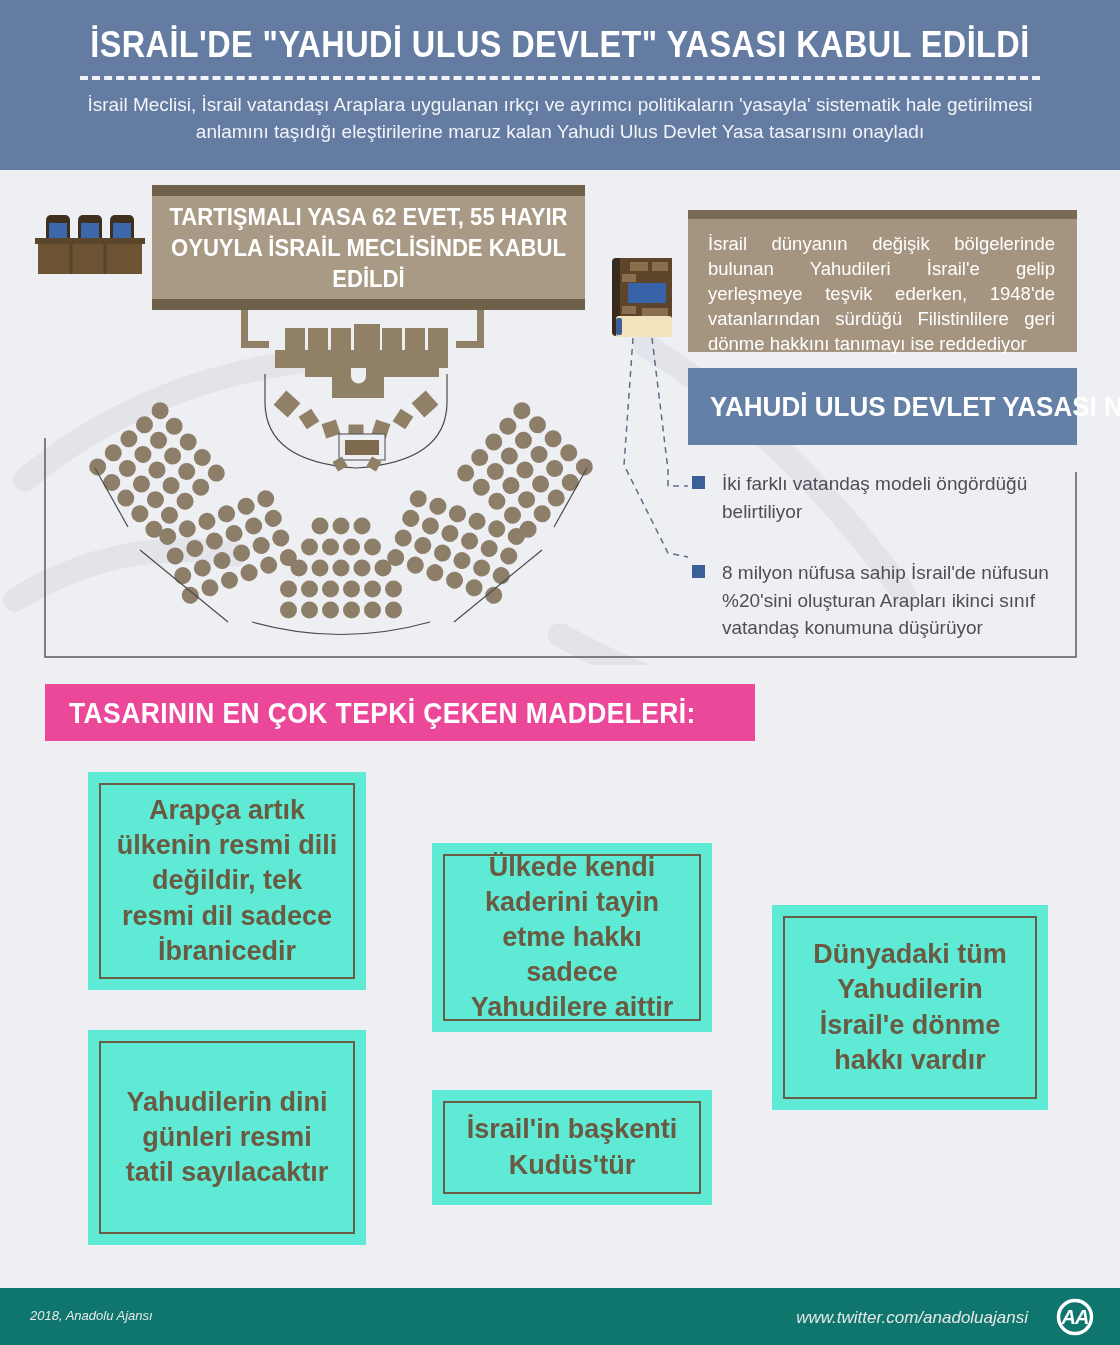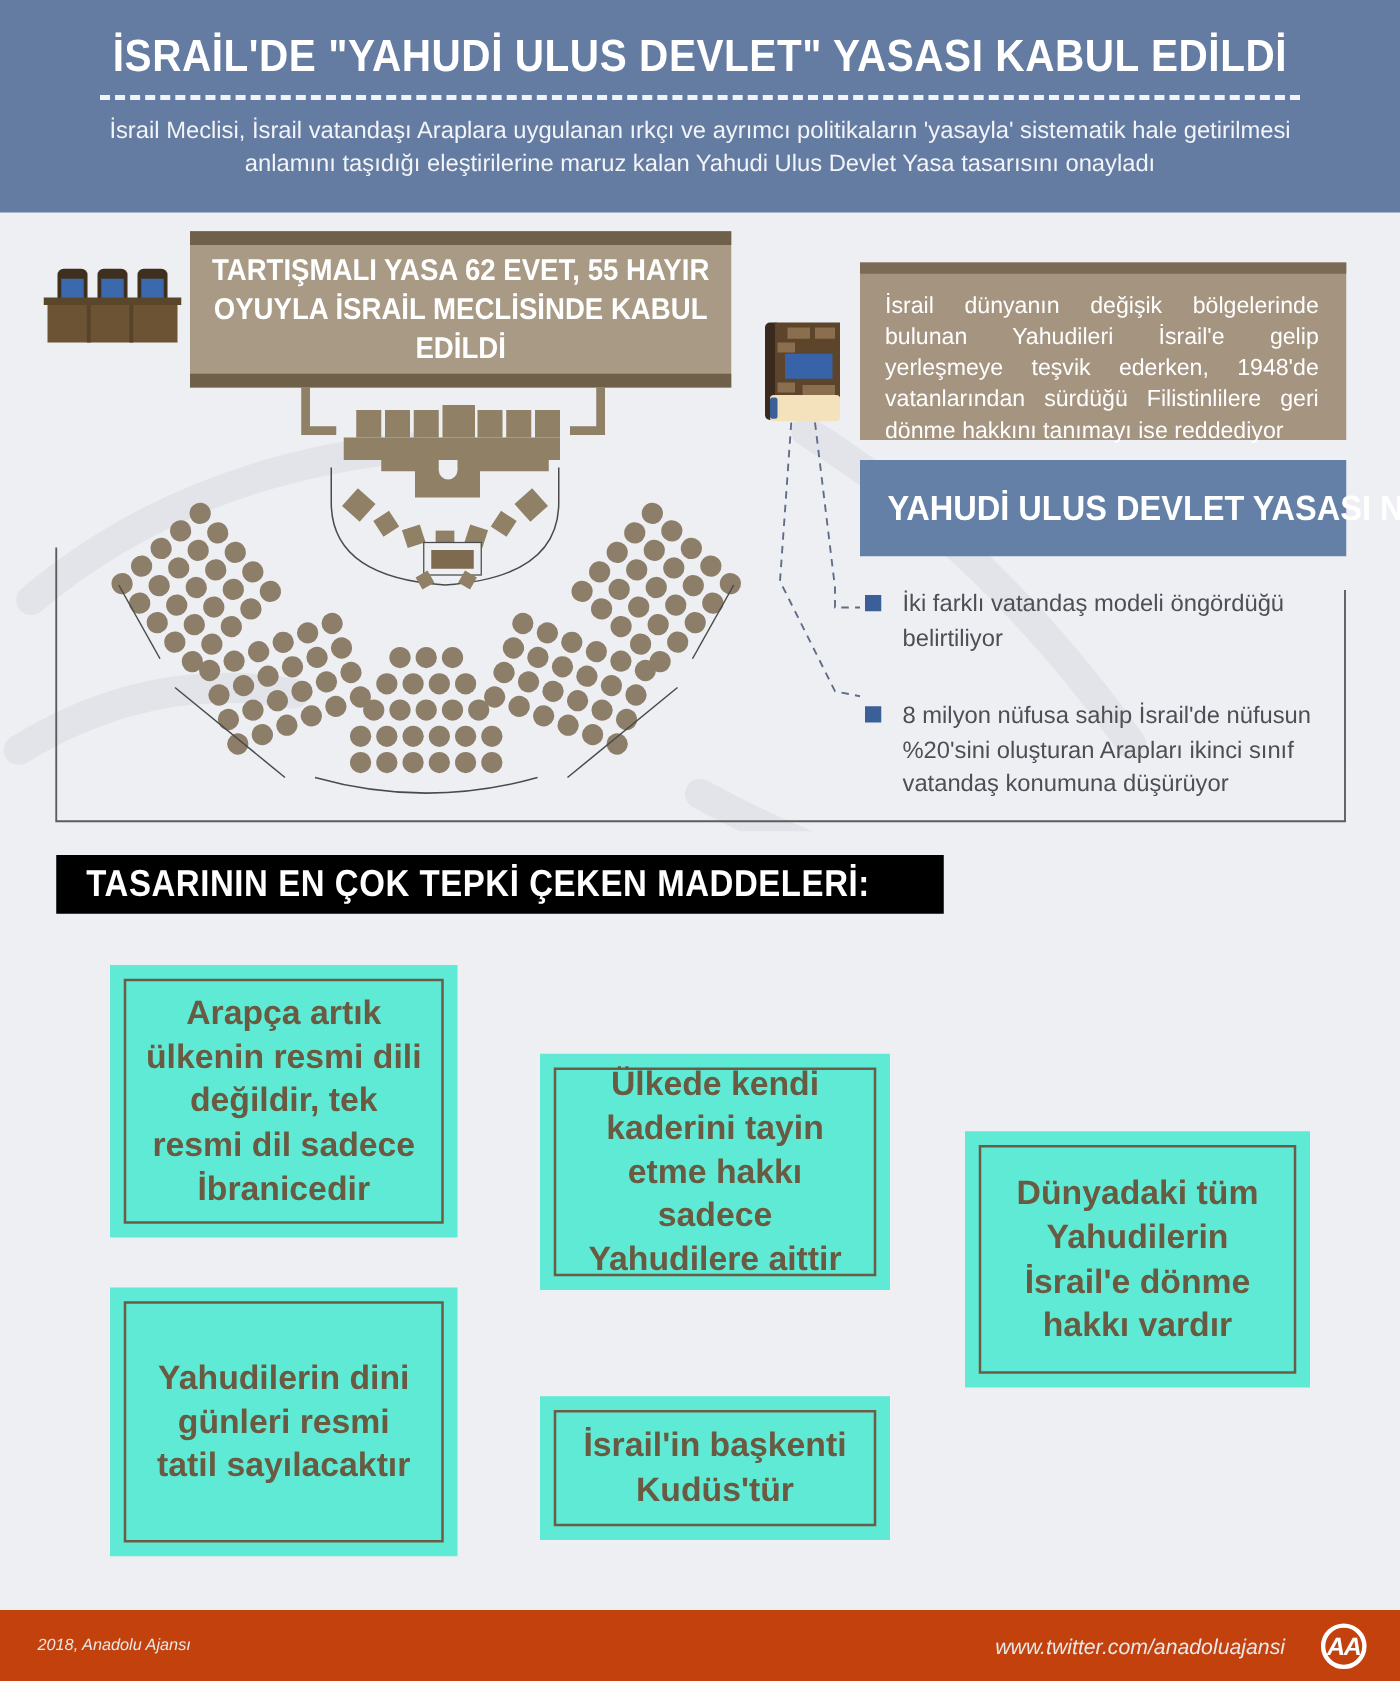--- a/index.html
+++ b/index.html
@@ -31,39 +31,39 @@
            display:flex;align-items:center;box-sizing:border-box;padding-left:22px;}
   .bluebox h2{margin:0;color:#fff;font-size:28px;font-weight:bold;line-height:1.2;
               transform:scaleX(.93);transform-origin:left center;white-space:nowrap;}
 
   .bullets{left:692px;top:470px;width:385px;margin:0;padding:0;list-style:none;}
   .bullets li{position:relative;padding-left:30px;margin-bottom:34px;
               font-size:19px;line-height:1.45;color:#4f4e57;}
   .bullet-sq{position:absolute;left:0;top:6px;width:13px;height:13px;background:#3a5f99;}
 
   
-  .section-bar{left:45px;top:684px;width:710px;height:47px;background:#000000;
+  .section-bar{left:45px;top:684px;width:710px;height:57px;background:#ec4899;
                display:flex;align-items:center;box-sizing:border-box;padding-left:24px;}
   .section-bar h2{margin:0;color:#fff;font-size:30px;font-weight:bold;white-space:nowrap;
                   transform:scaleX(.88);transform-origin:left center;letter-spacing:.5px;}
 
   
   .article-box{background:#5eead4;box-sizing:border-box;padding:11px;}
   .article-inner{width:100%;height:100%;border:2px solid #6d5c45;display:flex;
                  align-items:center;justify-content:center;box-sizing:border-box;padding:6px 14px;}
   .article-inner p{margin:0;text-align:center;color:#6a5a42;font-weight:bold;
                    font-size:27px;line-height:1.3;}
   .b1{left:88px;top:772px;width:278px;height:218px;}
   .b2{left:432px;top:843px;width:280px;height:189px;}
   .b3{left:772px;top:905px;width:276px;height:205px;}
   .b4{left:88px;top:1030px;width:278px;height:215px;}
-  .b5{left:432px;top:1117px;width:280px;height:115px;}
-
-  
-  .footer{left:0;top:1288px;width:1120px;height:57px;background:#c2410c;color:#e8e8e8;}
+  .b5{left:432px;top:1090px;width:280px;height:115px;}
+
+  
+  .footer{left:0;top:1288px;width:1120px;height:57px;background:#0f766e;color:#e8e8e8;}
   .footer .credit{position:absolute;left:30px;top:20px;font-size:13px;font-style:italic;}
   .footer .twitter{position:absolute;right:92px;top:20px;font-size:17px;font-style:italic;}
   .footer .logo{position:absolute;right:22px;top:6px;width:46px;height:46px;}
 </style>
 </head>
 <body>
 
 <div class="page">
 
   <header class="abs masthead">

